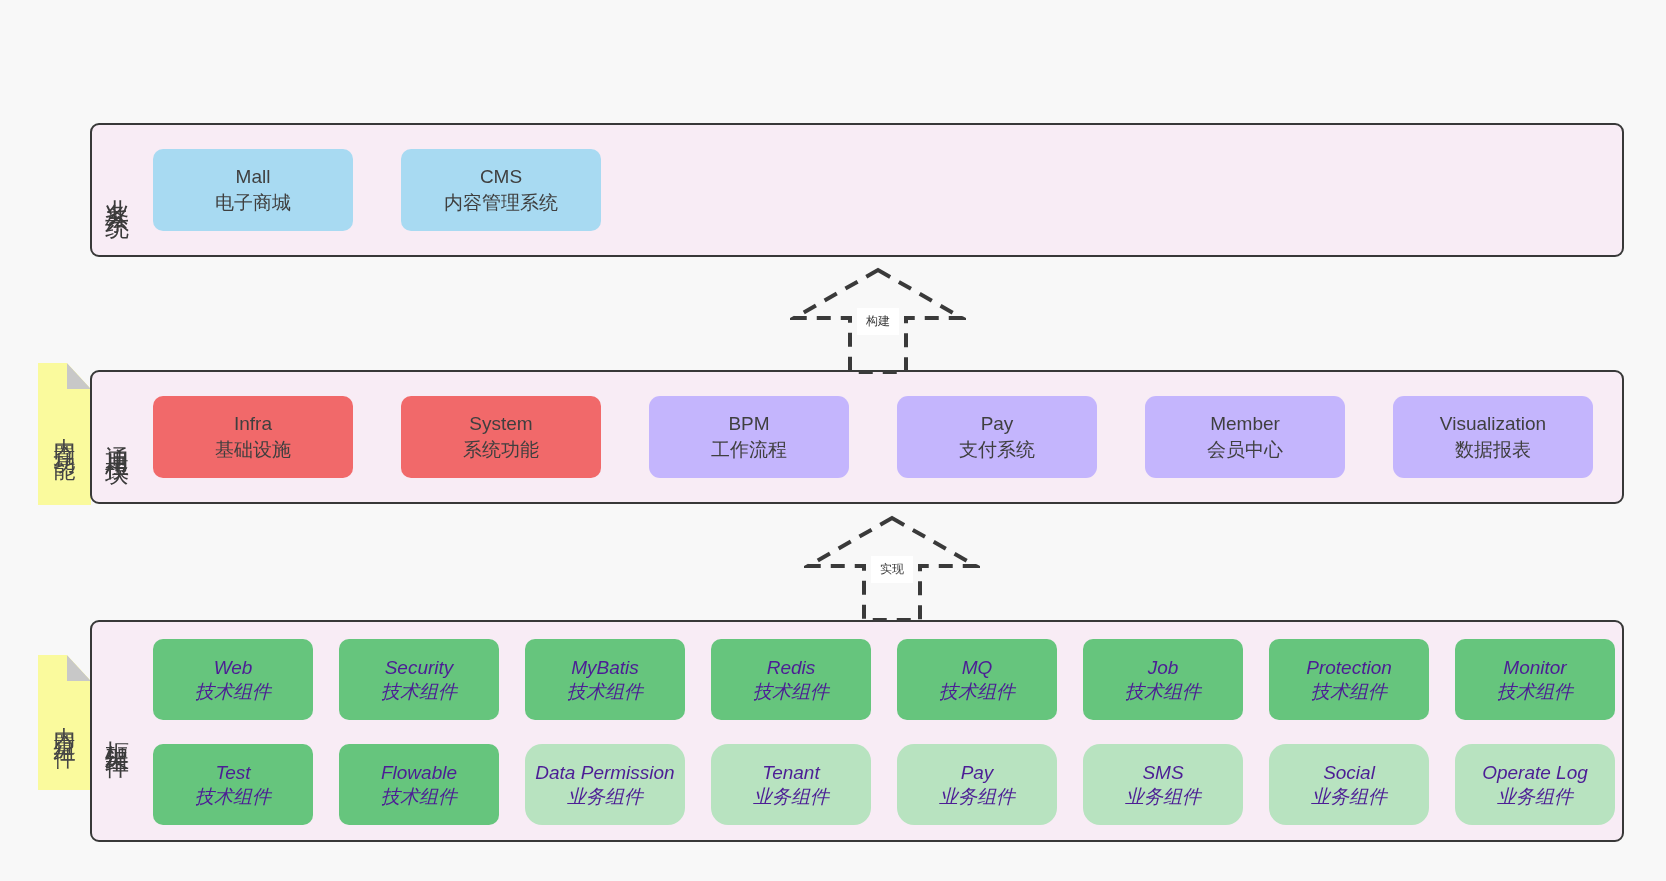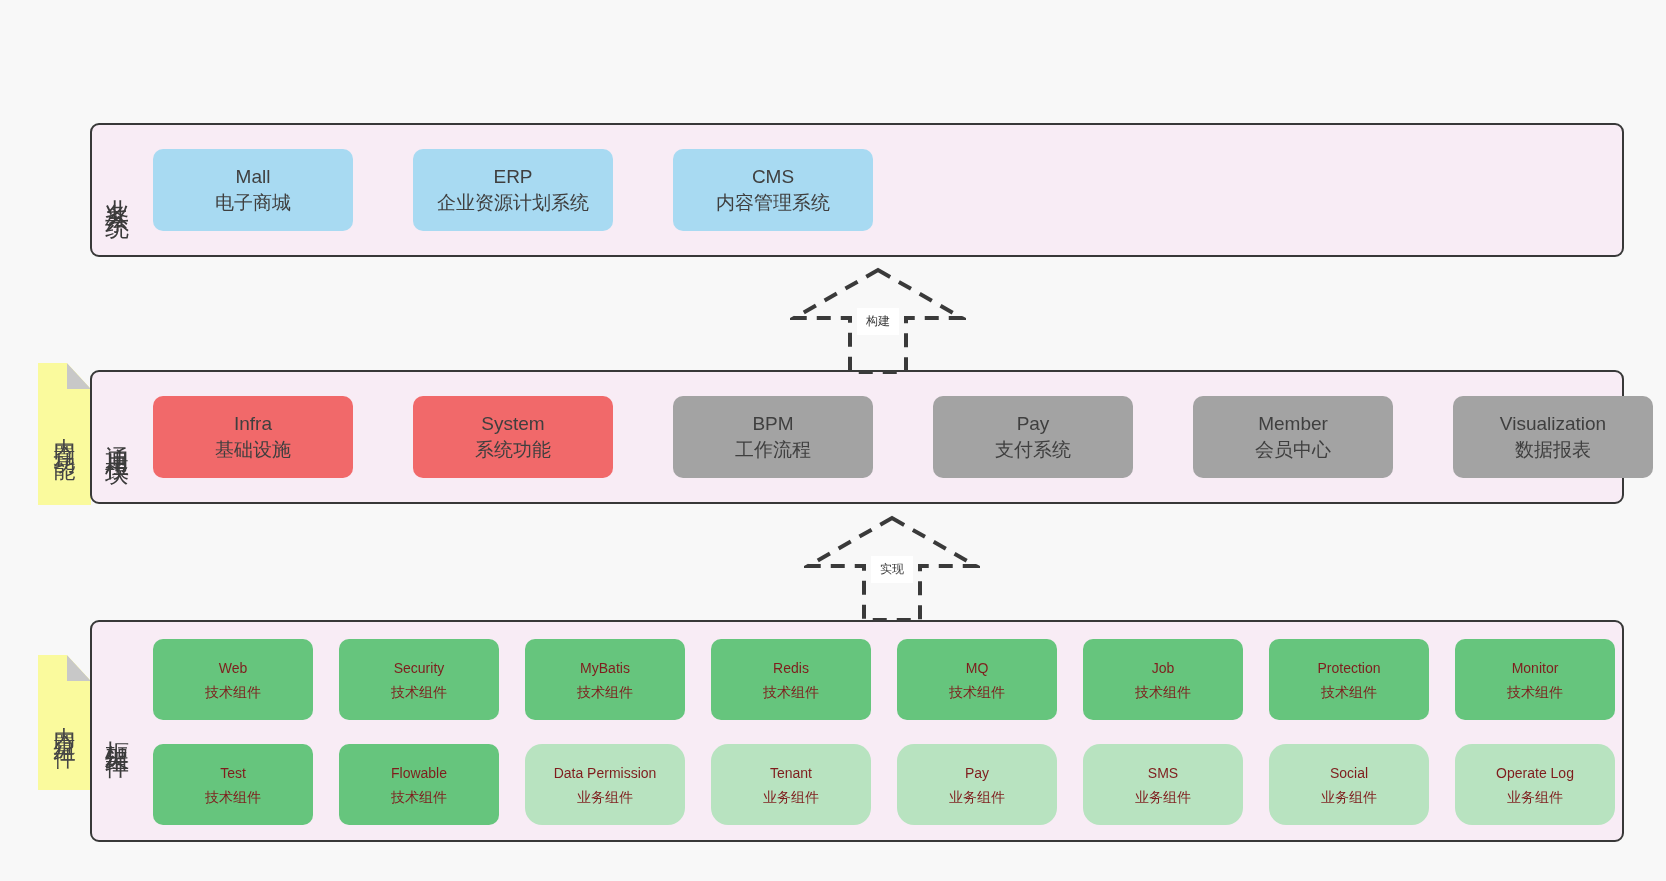--- a/index.html
+++ b/index.html
@@ -18,37 +18,37 @@
   #panel-components{top:620px;height:222px;}
 
   .v-label{
     position:absolute;left:9px;top:50%;transform:translateY(-50%);
     writing-mode:vertical-rl;text-orientation:upright;
     font-size:24px;letter-spacing:5px;color:#3b3b3b;white-space:nowrap;
   }
 
   .box-row{
     position:absolute;left:61px;top:0;bottom:0;
-    display:flex;gap:60px;align-items:center;
+    display:flex;gap:48px;align-items:center;
   }
   .box{
     width:200px;height:82px;border-radius:10px;
     display:flex;flex-direction:column;align-items:center;justify-content:center;
     text-align:center;font-size:19px;line-height:26px;color:#3f3f3f;
   }
   .grid{position:absolute;left:61px;top:17px;display:flex;flex-direction:column;gap:24px;}
   .row-sm{display:flex;gap:26px;}
   .box-sm{
     width:160px;height:81px;border-radius:10px;box-sizing:border-box;padding:2px 6px;
     display:flex;flex-direction:column;align-items:center;justify-content:center;
-    text-align:center;font-size:14px;line-height:24px;color:#7f1d1d;
+    text-align:center;font-size:19px;line-height:24px;color:#4c1d95;font-style:italic;
   }
   .box[data-variant="blue"]{background:#a8daf2;}
   .box[data-variant="red"],.box-sm[data-variant="red"]{background:#f1696a;}
-  .box[data-variant="pink"],.box-sm[data-variant="pink"]{background:#a3a3a3;}
+  .box[data-variant="pink"],.box-sm[data-variant="pink"]{background:#c4b5fd;border-radius:11px;}
   .box-sm[data-variant="green"]{background:#66c57d;}
   .box-sm[data-variant="lightgreen"]{background:#b8e3c0;border-radius:17px;}
 
   .note{
     position:absolute;left:38px;width:53px;background:#fafa9d;z-index:0;
     clip-path:polygon(0 0,calc(100% - 24px) 0,100% 26px,100% 100%,0 100%);
   }
   #note-modules{top:363px;height:142px;}
   #note-components{top:655px;height:135px;}
   .note .fold{
@@ -83,24 +83,20 @@
 </div>
 
 <div class="panel" id="panel-business">
   <div class="v-label">业务系统</div>
   <div class="box-row">
     <div class="box" data-variant="blue">
       <div>Mall</div>
       <div>电子商城</div>
     </div>
     <div class="box" data-variant="blue">
-      <div>ERP</div>
-      <div>企业资源计划系统</div>
-    </div>
-    <div class="box" data-variant="blue">
       <div>CMS</div>
       <div>内容管理系统</div>
     </div>
   </div>
 </div>
 
 <div class="arrow" id="arrow-build">
   <svg width="176" height="110" viewBox="0 0 176 110">
     <polygon points="88,4 172,52 116,52 116,106 60,106 60,52 4,52" fill="none" stroke="#3a3a3a" stroke-width="4" stroke-dasharray="14 10" stroke-linejoin="miter"></polygon>
   </svg>

